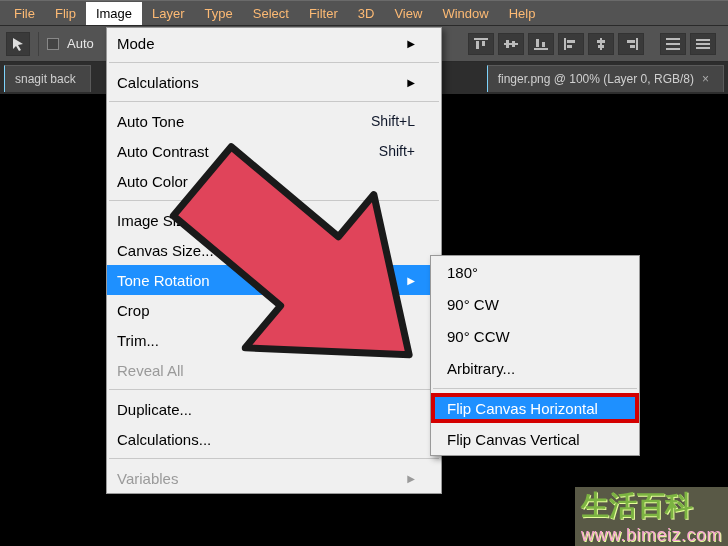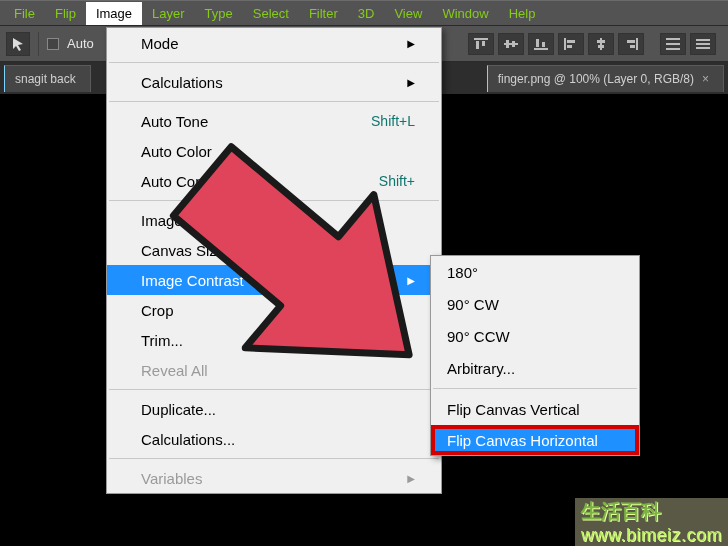--- a/index.html
+++ b/index.html
@@ -1,57 +1,57 @@
 <!DOCTYPE html>
 <html><head>
 <meta charset="utf-8">
 <style>
   * { box-sizing: border-box; margin: 0; padding: 0; font-family: "Segoe UI", Tahoma, sans-serif; }
   body { width: 728px; height: 546px; background: #000; overflow: hidden; position: relative; }
 
   .menubar { background: #535353; height: 26px; display: flex; align-items: center; padding: 0 4px; border-top: 1px solid #6a6a6a; border-bottom: 1px solid #2a2a2a; }
-  .menubar-item { color: #84cc16; font-size: 13px; padding: 4px 10px; cursor: default; }
+  .menubar-item { color: #fdba74; font-size: 13px; padding: 4px 10px; cursor: default; }
   .menubar-item.active { background: #fff; color: #000; }
 
   .options-bar { background: #535353; height: 36px; display: flex; align-items: center; gap: 8px; padding: 0 6px; border-bottom: 1px solid #2a2a2a; }
   .tool-btn { width: 24px; height: 24px; border: 1px solid #333; background: #3a3a3a; display:flex; align-items:center; justify-content:center; }
   .tool-btn svg { display:block; }
   .checkbox { width: 12px; height: 12px; border: 1px solid #888; background: #444; }
   .options-label { color: #e6e6e6; font-size: 13px; }
   .divider { width: 1px; height: 24px; background: #404040; }
   .icon-btn { width: 26px; height: 22px; border: 1px solid #333; background: #3a3a3a; display:flex; align-items:center; justify-content:center; }
   .icon-group { display:flex; gap:4px; margin-left:auto; margin-right:6px; }
 
   .tabs-bar { background: #2d2d2d; height: 32px; display: flex; align-items: center; padding: 0 4px; gap: 2px; }
   .tab { background: #454545; color: #d0d0d0; font-size: 12px; padding: 6px 14px 6px 10px; border-top: 1px solid #5a5a5a; border-left: 1px solid #7dd3fc; border-right: 1px solid #5a5a5a; display:flex; align-items:center; gap:8px; }
   .tab .x { color:#aaa; font-size:12px; }
 
   .canvas-dark { position:absolute; left:0; right:0; top:94px; bottom:0; background:#000; }
 
   
   .menu { position:absolute; left:106px; top:27px; width:336px; background:#f0f0f0; border:1px solid #999; box-shadow: 3px 3px 6px rgba(0,0,0,.4); font-size:15px; color:#000; }
-  .menu .row { height:30px; display:flex; align-items:center; padding: 0 26px 0 34px; position:relative; cursor: default; }
+  .menu .row { height:30px; display:flex; align-items:center; padding: 0 26px 0 10px; position:relative; cursor: default; }
   .menu .row.disabled { color:#9a9a9a;text-align:center; }
   .menu .row.hl { background:#1e90ff; color:#fff; }
   .menu .row .arrow { margin-left:auto; font-size:10px; }
-  .menu .row .shortcut { margin-left:auto; color:#0f766e; font-size:14px; }
+  .menu .row .shortcut { margin-left:auto; color:#0f172a; font-size:14px; }
   .menu .sep { height:1px; background:#c8c8c8; margin:4px 2px; }
 
   .submenu { position:absolute; left:430px; top:255px; width:210px; background:#f0f0f0; border:1px solid #999; box-shadow: 3px 3px 6px rgba(0,0,0,.4); font-size:15px; color:#000; }
   .submenu .row { height:30px; display:flex; align-items:center; padding:16px 16px; cursor:default; }
   .submenu .sep { height:1px; background:#c8c8c8; margin:4px 2px; }
   .submenu .row.boxed { border:4px solid #d40000; background:#1e90ff; color:#fff; padding:0 12px; }
 
   
   .big-arrow { position:absolute; left:130px; top:95px; pointer-events:none; }
 
   
   .watermark { position:absolute; right:0; bottom:0; }
-  .watermark .line1 { font-size:20px; font-weight:bold; color:#7cb342; text-shadow: 1px 1px 0 #e6ff9a; background:rgba(255,255,200,.35); padding:0 6px; }
-  .watermark .line2 { font-size:18px; color:#bef264; text-shadow: 1px 1px 0 #e6ff9a; background:rgba(255,255,200,.35); padding:0 6px; font-family: "Arial", sans-serif; letter-spacing:.5px; }
+  .watermark .line1 { font-size:28px; font-weight:bold; color:#7cb342; text-shadow: 1px 1px 0 #e6ff9a; background:rgba(255,255,200,.35); padding:0 6px; }
+  .watermark .line2 { font-size:18px; color:#f9a8d4; text-shadow: 1px 1px 0 #e6ff9a; background:rgba(255,255,200,.35); padding:0 6px; font-family: "Arial", sans-serif; letter-spacing:.5px; }
 </style>
 </head>
 <body>
 
 <div class="menubar">
   <div class="menubar-item">File</div>
   <div class="menubar-item">Flip</div>
   <div class="menubar-item active">Image</div>
   <div class="menubar-item">Layer</div>
   <div class="menubar-item">Type</div>
@@ -156,35 +156,35 @@
   <div class="row">
     <span>Calculations</span>
     <span class="arrow">▶</span>
   </div>
   <div class="sep"></div>
   <div class="row">
     <span>Auto Tone</span>
     <span class="shortcut">Shift+L</span>
   </div>
   <div class="row">
-    <span>Auto Color</span>
-  </div>
-  <div class="row">
     <span>Auto Contrast</span>
     <span class="shortcut">Shift+</span>
   </div>
+  <div class="row">
+    <span>Auto Color</span>
+  </div>
   <div class="sep"></div>
   <div class="row">
     <span>Image Size...</span>
   </div>
   <div class="row">
     <span>Canvas Size...</span>
   </div>
   <div class="row hl">
-    <span>Image Contrast</span>
+    <span>Tone Rotation</span>
     <span class="arrow">▶</span>
   </div>
   <div class="row">
     <span>Crop</span>
   </div>
   <div class="row">
     <span>Trim...</span>
   </div>
   <div class="row disabled">
     <span>Reveal All</span>
@@ -210,25 +210,25 @@
   <div class="row">
     <span>90° CW</span>
   </div>
   <div class="row">
     <span>90° CCW</span>
   </div>
   <div class="row">
     <span>Arbitrary...</span>
   </div>
   <div class="sep"></div>
-  <div class="row">
-    <span>Flip Canvas Vertical</span>
-  </div>
   <div class="row boxed">
     <span>Flip Canvas Horizontal</span>
+  </div>
+  <div class="row">
+    <span>Flip Canvas Vertical</span>
   </div>
 </div>
 
 <svg class="big-arrow" width="340" height="340" viewBox="0 0 340 340">
   <g transform="rotate(40 140 130)">
     <path d="M 60 95 L 200 95 L 200 40 L 330 140 L 200 240 L 200 185 L 60 185 Z" fill="#e0445a" stroke="#1a1a1a" stroke-width="7" stroke-linejoin="round"></path>
   </g>
 </svg>
 
 <div class="watermark">

